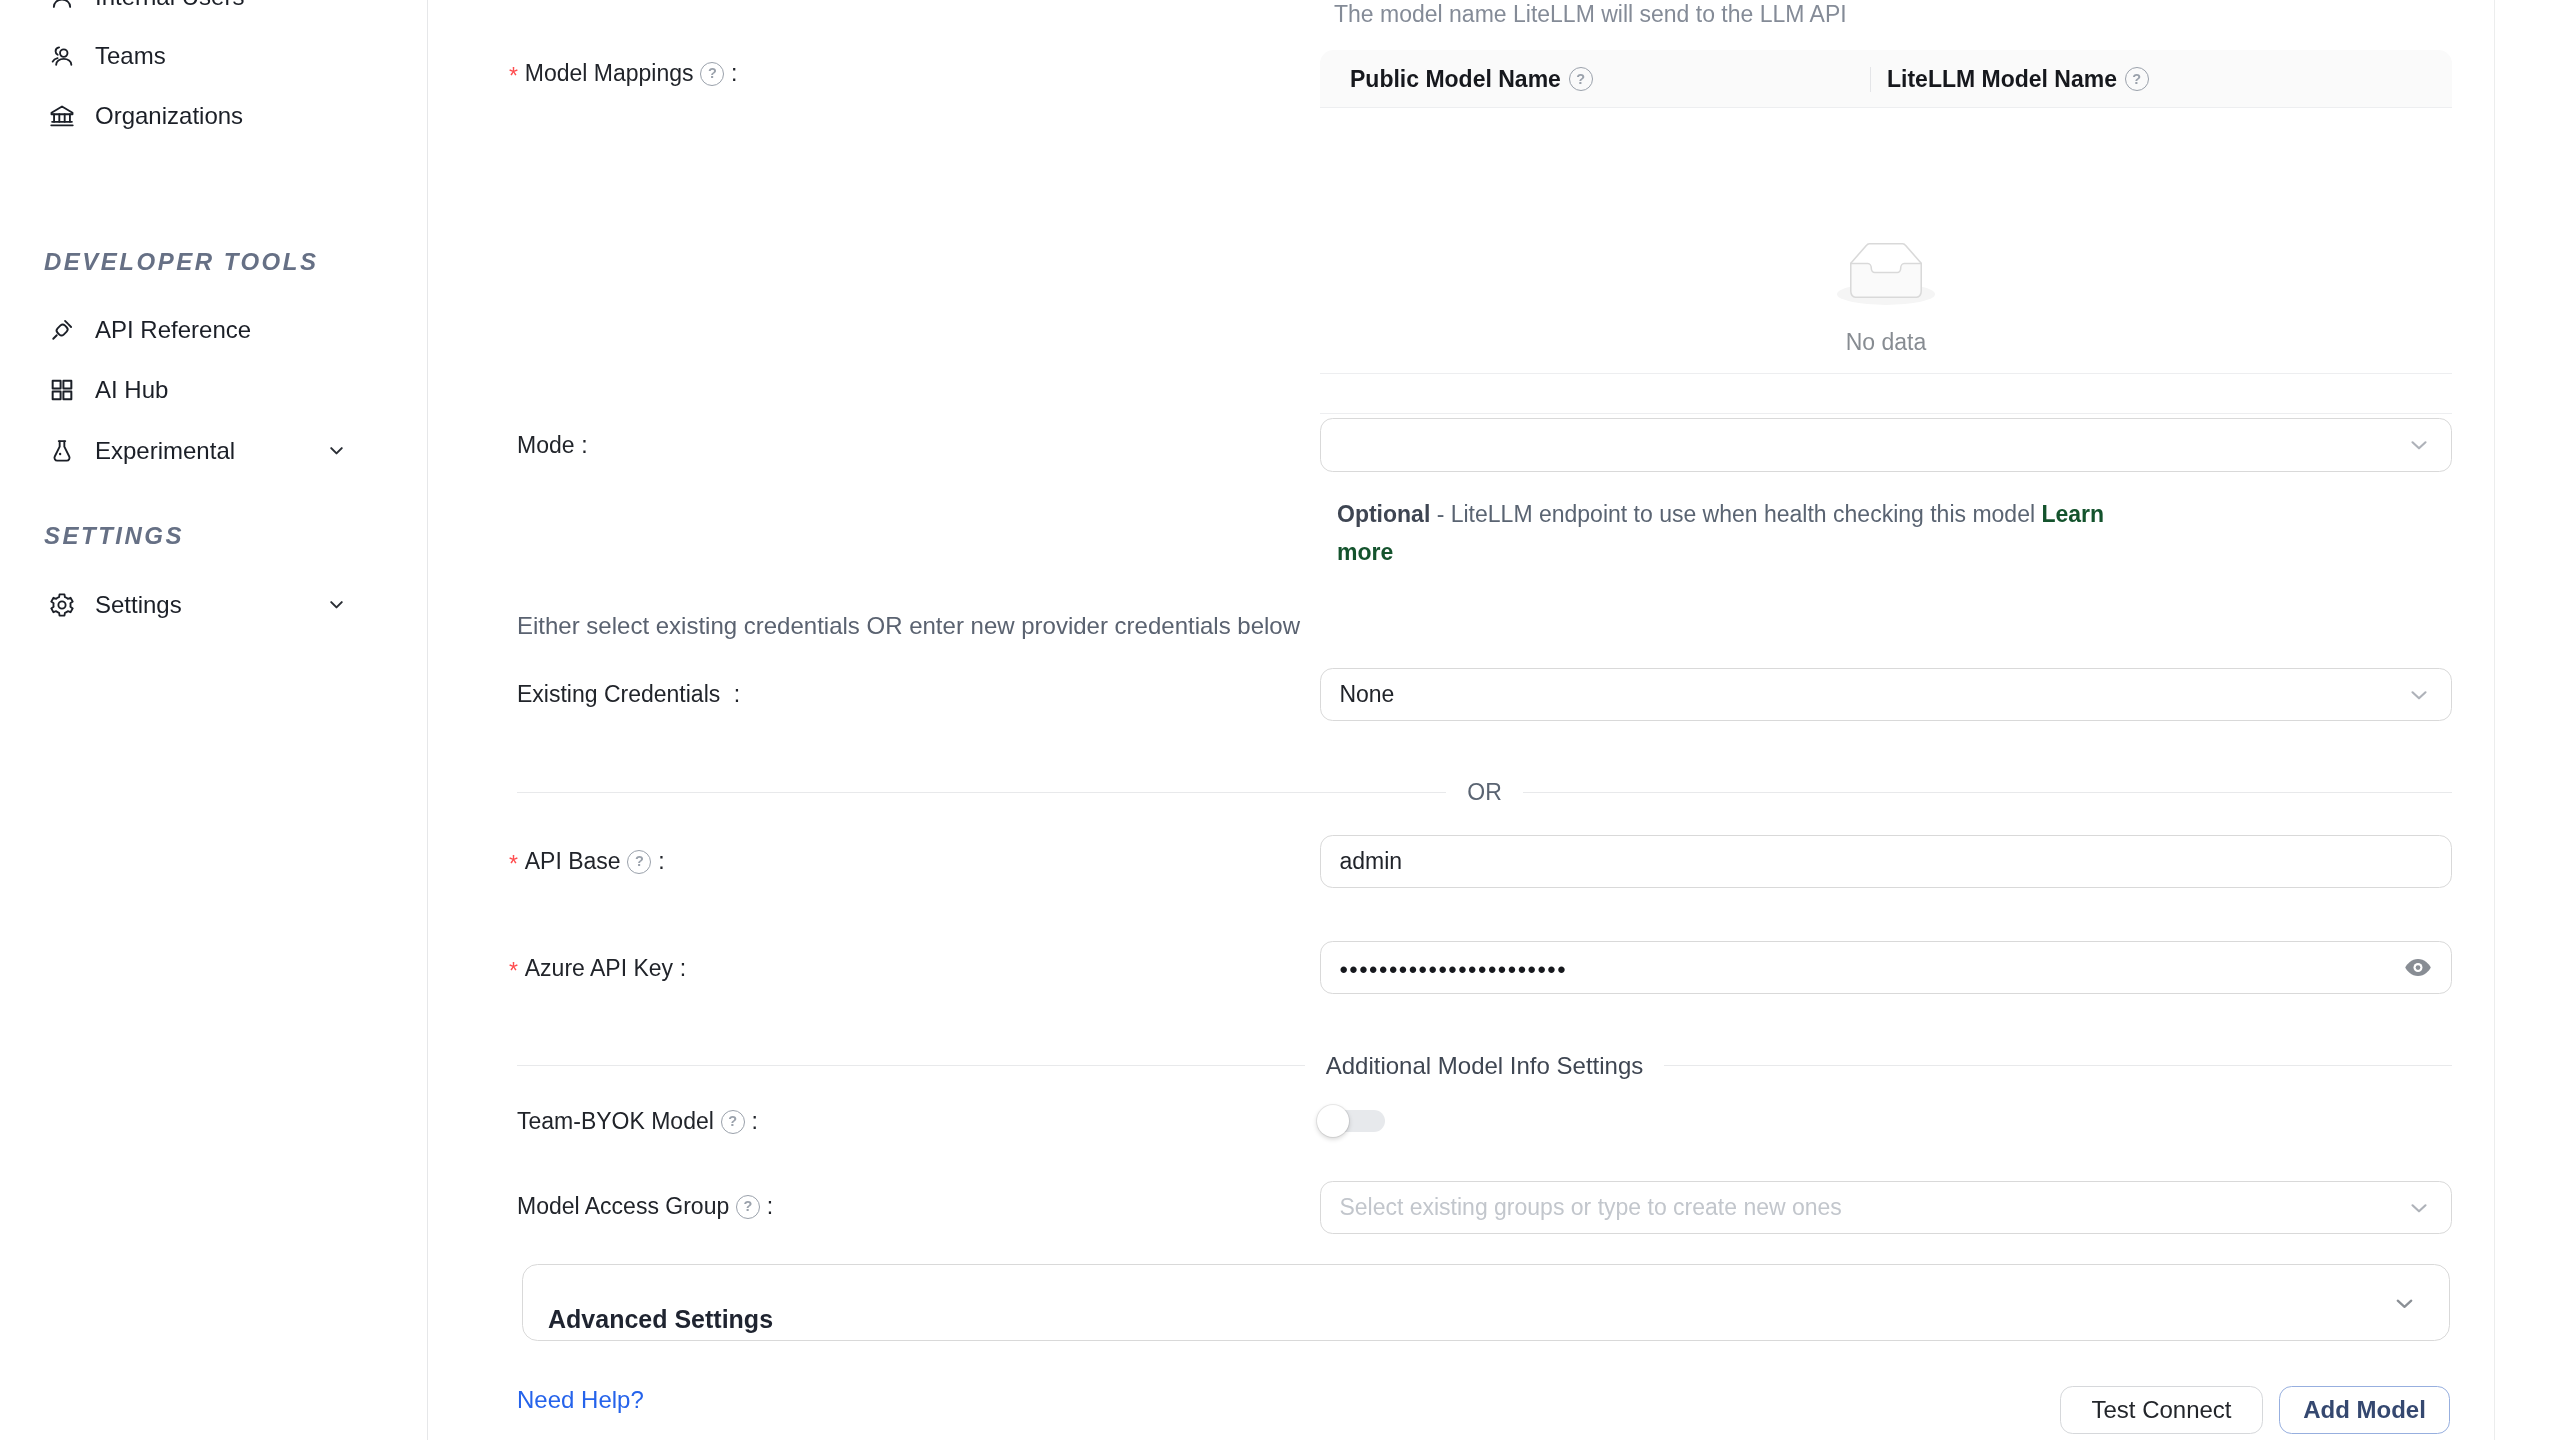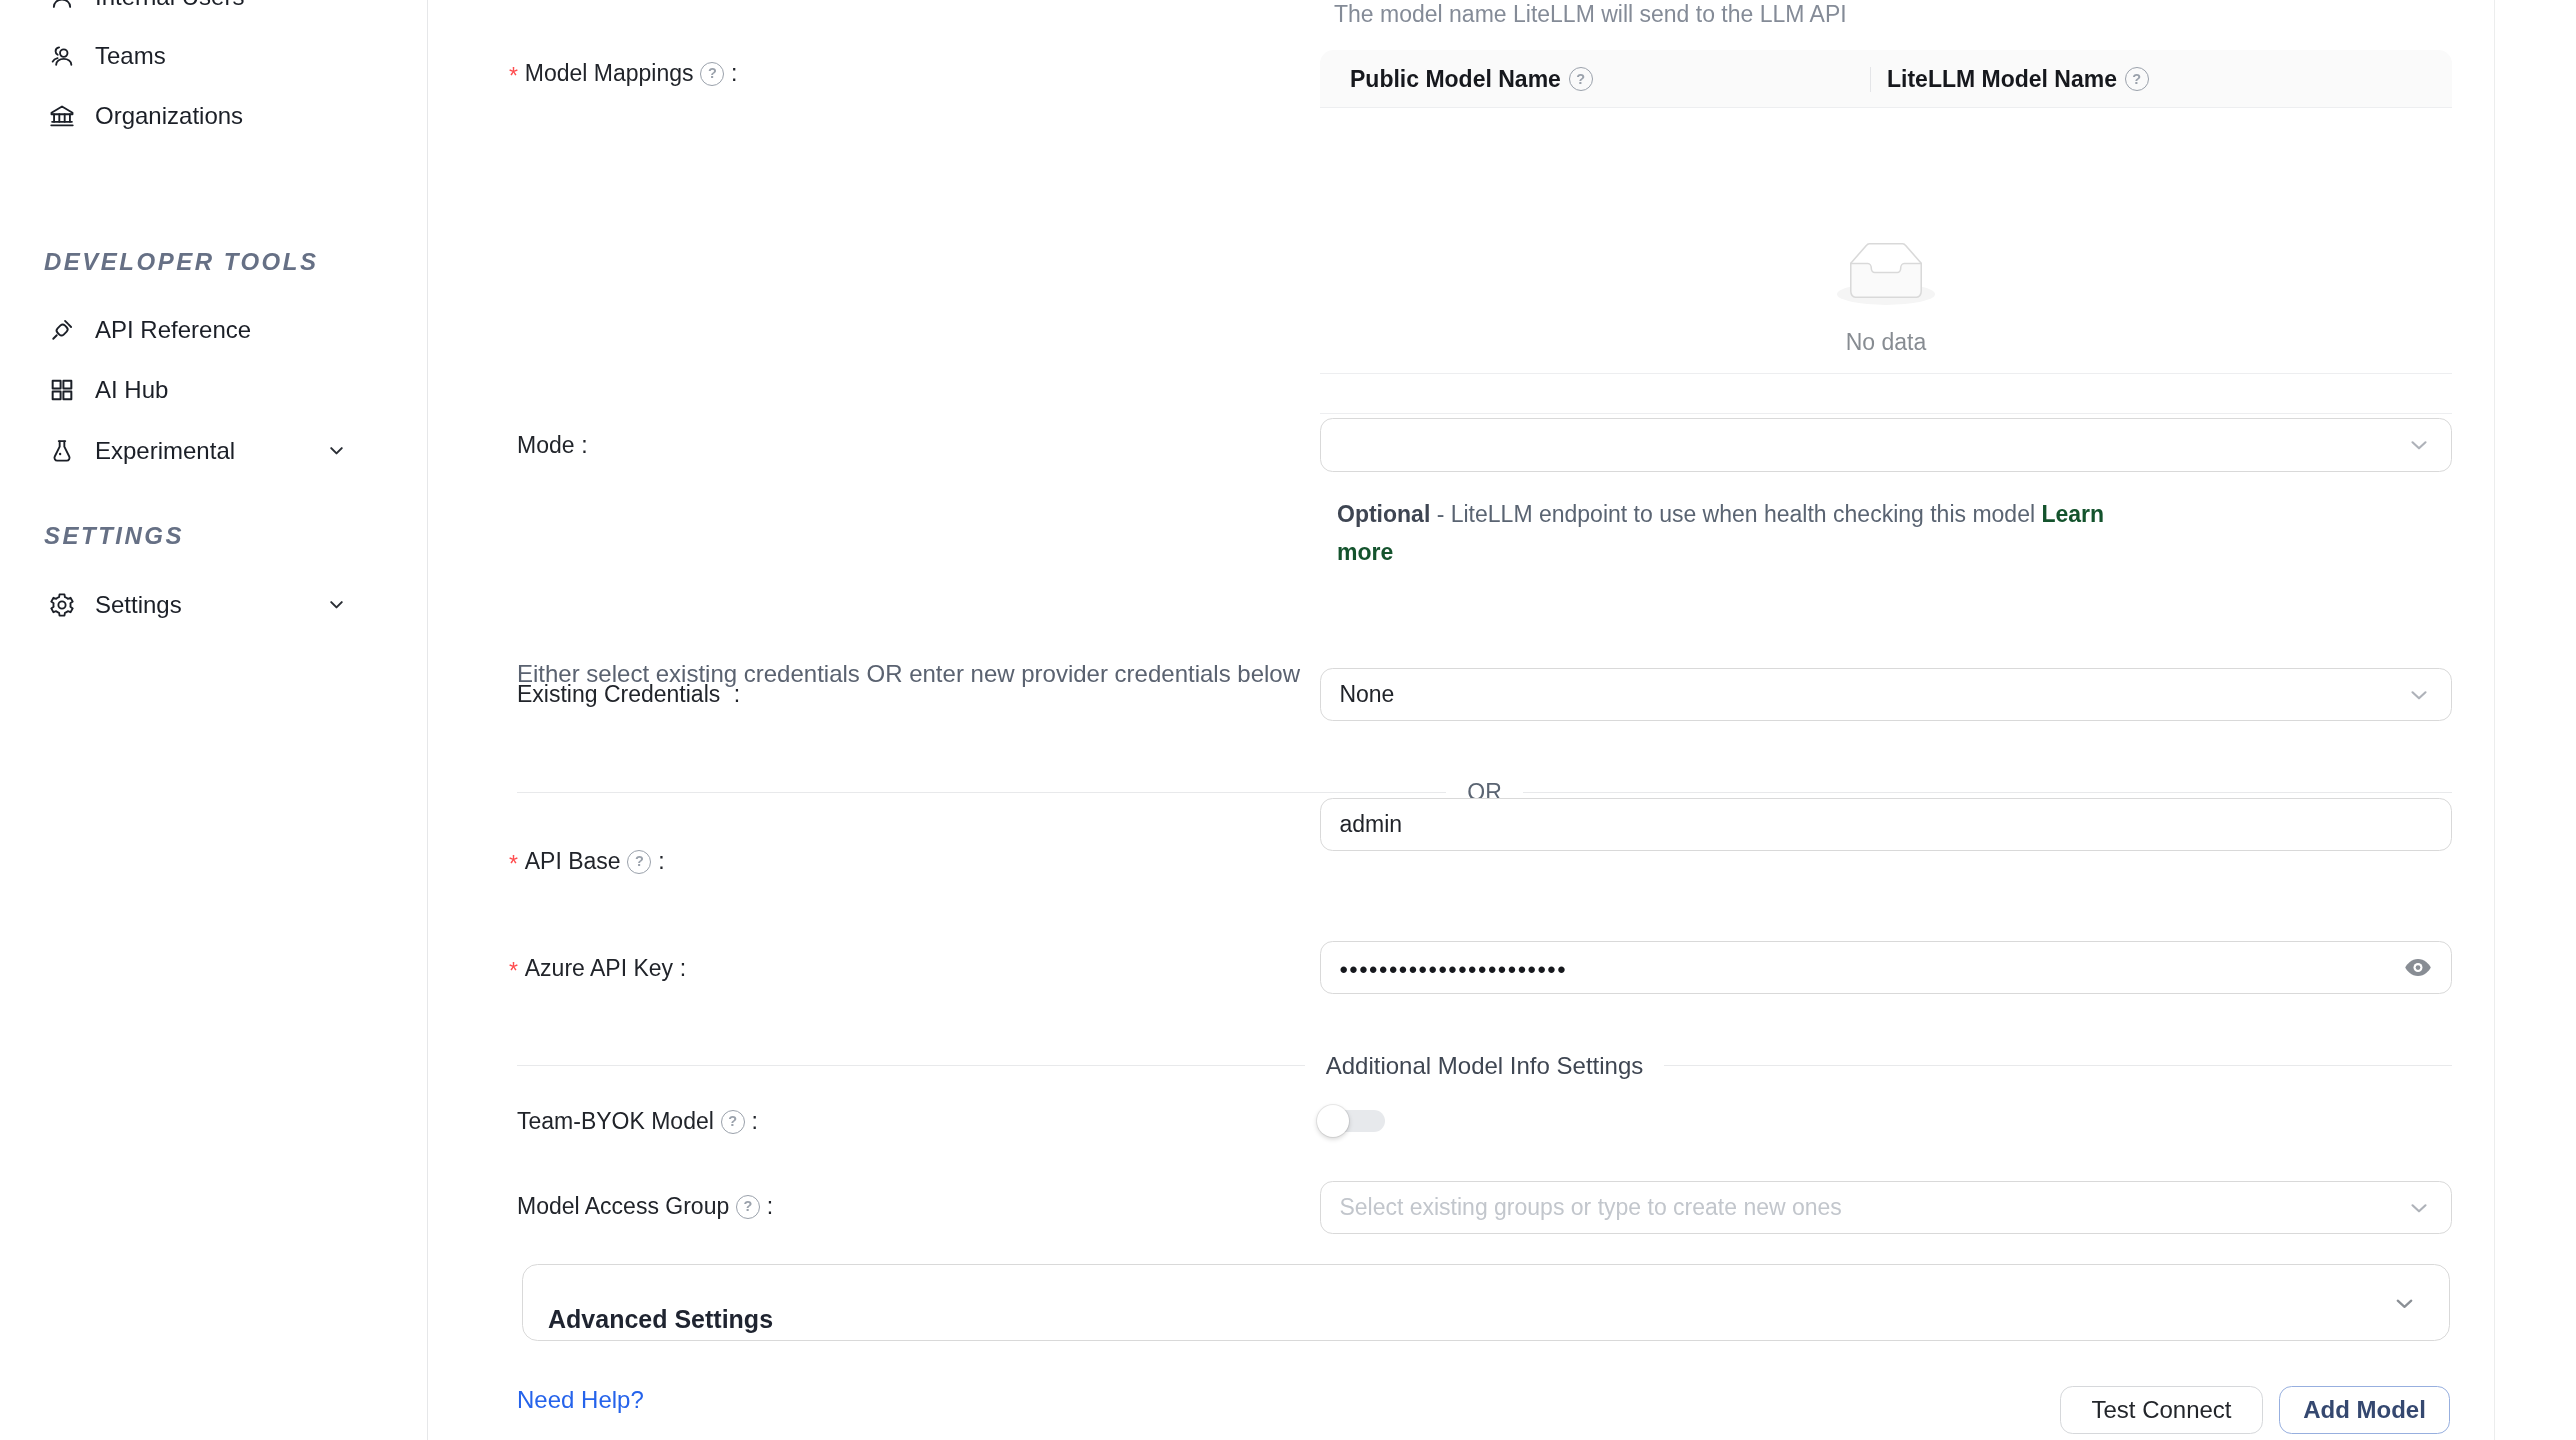--- a/index.html
+++ b/index.html
@@ -199,21 +199,21 @@
         <path d="M6 9.5 12 15l6-5.5"></path>
       </svg>
   </div>
   <div class="mode-helper" style="top:501px;">
     <b>Optional</b><span> - LiteLLM endpoint to use when health checking this model </span><span class="blue-link">Learn</span>
   </div>
   <div class="mode-helper" style="top:539px;">
     <span class="blue-link">more</span>
   </div>
 
-  <div class="gray-helper" style="left:517px; top:612px; color:#5a6270; font-size:24px;margin-top:48px;">Either select existing credentials OR enter new provider credentials below</div>
+  <div class="gray-helper" style="left:517px; top:612px; color:#5a6270; font-size:24px;">Either select existing credentials OR enter new provider credentials below</div>
 
   <div class="row-label" style="left:517px; top:677px;">
     <span>Existing Credentials</span>
     <span class="colon"></span>
     <span class="colon">:</span>
   </div>
   <div class="ctl" style="top:668px;">
     <span>None</span>
     <svg class="chev" viewBox="0 0 24 24" fill="none" stroke="#aeb2b9" stroke-width="2" stroke-linecap="round" stroke-linejoin="round">
         <path d="M6 9.5 12 15l6-5.5"></path>
@@ -225,21 +225,21 @@
     <div class="dtext">OR</div>
     <div class="dline"></div>
   </div>
 
   <div class="row-label" style="left:509px; top:844px;">
     <span class="req">*</span>
     <span>API Base</span>
     <span class="help-circle">?</span>
     <span class="colon">:</span>
   </div>
-  <div class="ctl" style="top:798px; padding:0;">
+  <div class="ctl" style="top:835px; padding:0;">
     <input style="width: 100%; height: 100%; border: none; outline: none; background: transparent; border-radius: 12.6px; padding: 0px 18.4px; font-size: 23px; color: rgb(33, 36, 42); font-family: inherit;" value="admin">
   </div>
 
   <div class="row-label" style="left:509px; top:951px;">
     <span class="req">*</span>
     <span>Azure API Key</span>
     <span class="colon">:</span>
   </div>
   <div class="ctl" style="top:941px;">
     <span id="azure-dots">•••••••••••••••••••••••</span>

